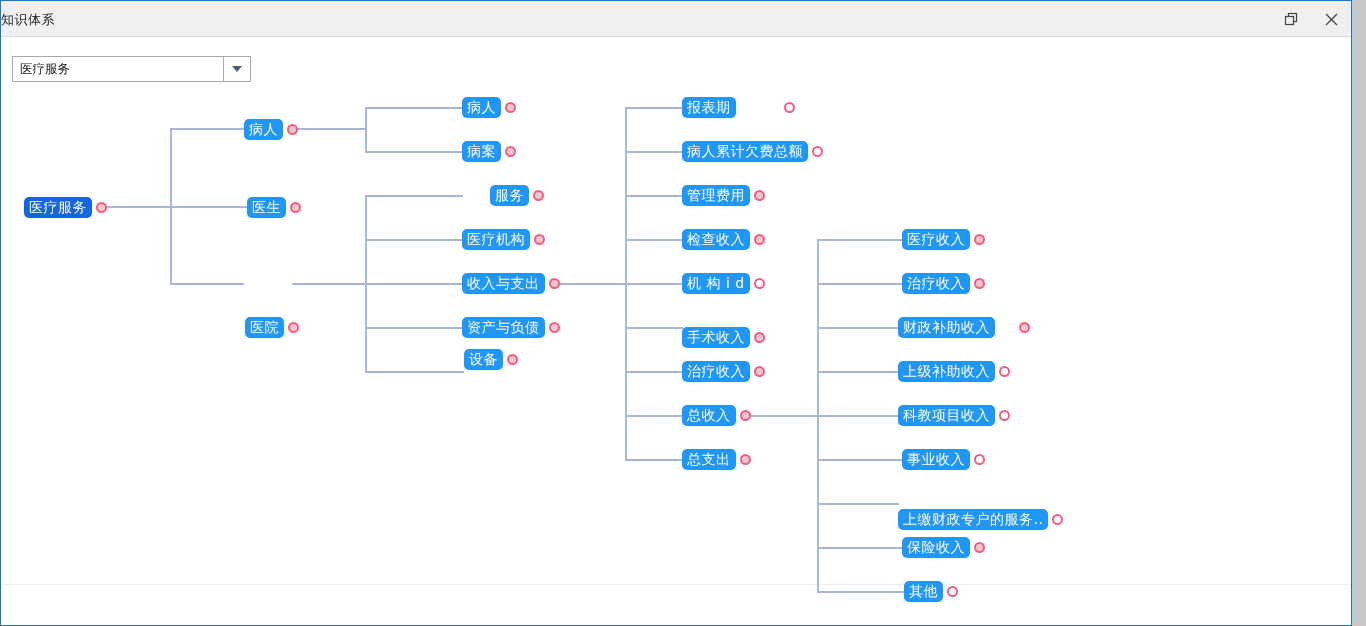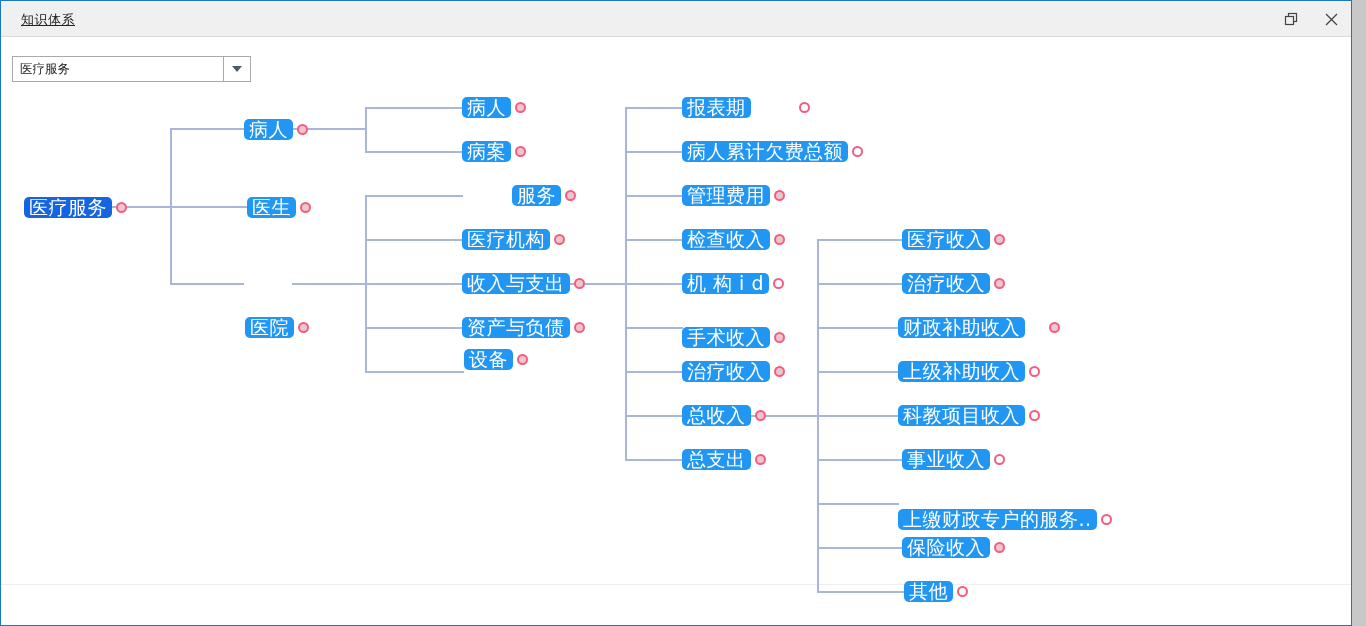--- a/index.html
+++ b/index.html
@@ -33,27 +33,26 @@
     position: absolute;
     left: 0; top: 0;
     width: 100%;
     height: 36px;
     box-sizing: border-box;
     background: #f0f0f0;
     border-bottom: 1px solid #d9d9d9;
   }
   .titlebar-title {
     position: absolute;
-    left: 20px;
+    left: 0;
     top: 10px;
     font-size: 13px;
     color: #222222;
     letter-spacing: 0.5px;
     white-space: nowrap;
-    text-decoration: underline;
   }
   .win-btns {
     position: absolute;
     right: 0;
     top: 0;
     height: 36px;
     display: flex;
     align-items: stretch;
   }
   .win-btn {
@@ -147,21 +146,21 @@
     white-space: nowrap;
     cursor: pointer;
   }
   .node-box {
     height: 21px;
     line-height: 21px;
     padding: 0 5px;
     border-radius: 5px;
     background: #2196f3;
     color: #ffffff;
-    font-size: 19px;
+    font-size: 14px;
     letter-spacing: 0.5px;
     white-space: nowrap;
   }
   .node.root .node-box {
     background: #1565e0;
   }
   .dot {
     width: 11px;
     height: 11px;
     box-sizing: border-box;
@@ -271,21 +270,21 @@
             <div class="dot"></div>
           </div>
           <div class="node" style="left: 461px; top: 12px;">
             <div class="node-box">病人</div>
             <div class="dot"></div>
           </div>
           <div class="node" style="left: 461px; top: 56px;">
             <div class="node-box">病案</div>
             <div class="dot"></div>
           </div>
-          <div class="node" style="left: 482px; top: 100px; padding-left: 29px;">
+          <div class="node" style="left: 460px; top: 100px; padding-left: 29px;">
             <div class="node-box">服务</div>
             <div class="dot"></div>
           </div>
           <div class="node" style="left: 461px; top: 144px;">
             <div class="node-box">医疗机构</div>
             <div class="dot"></div>
           </div>
           <div class="node" style="left: 461px; top: 188px;">
             <div class="node-box">收入与支出</div>
             <div class="dot"></div>

